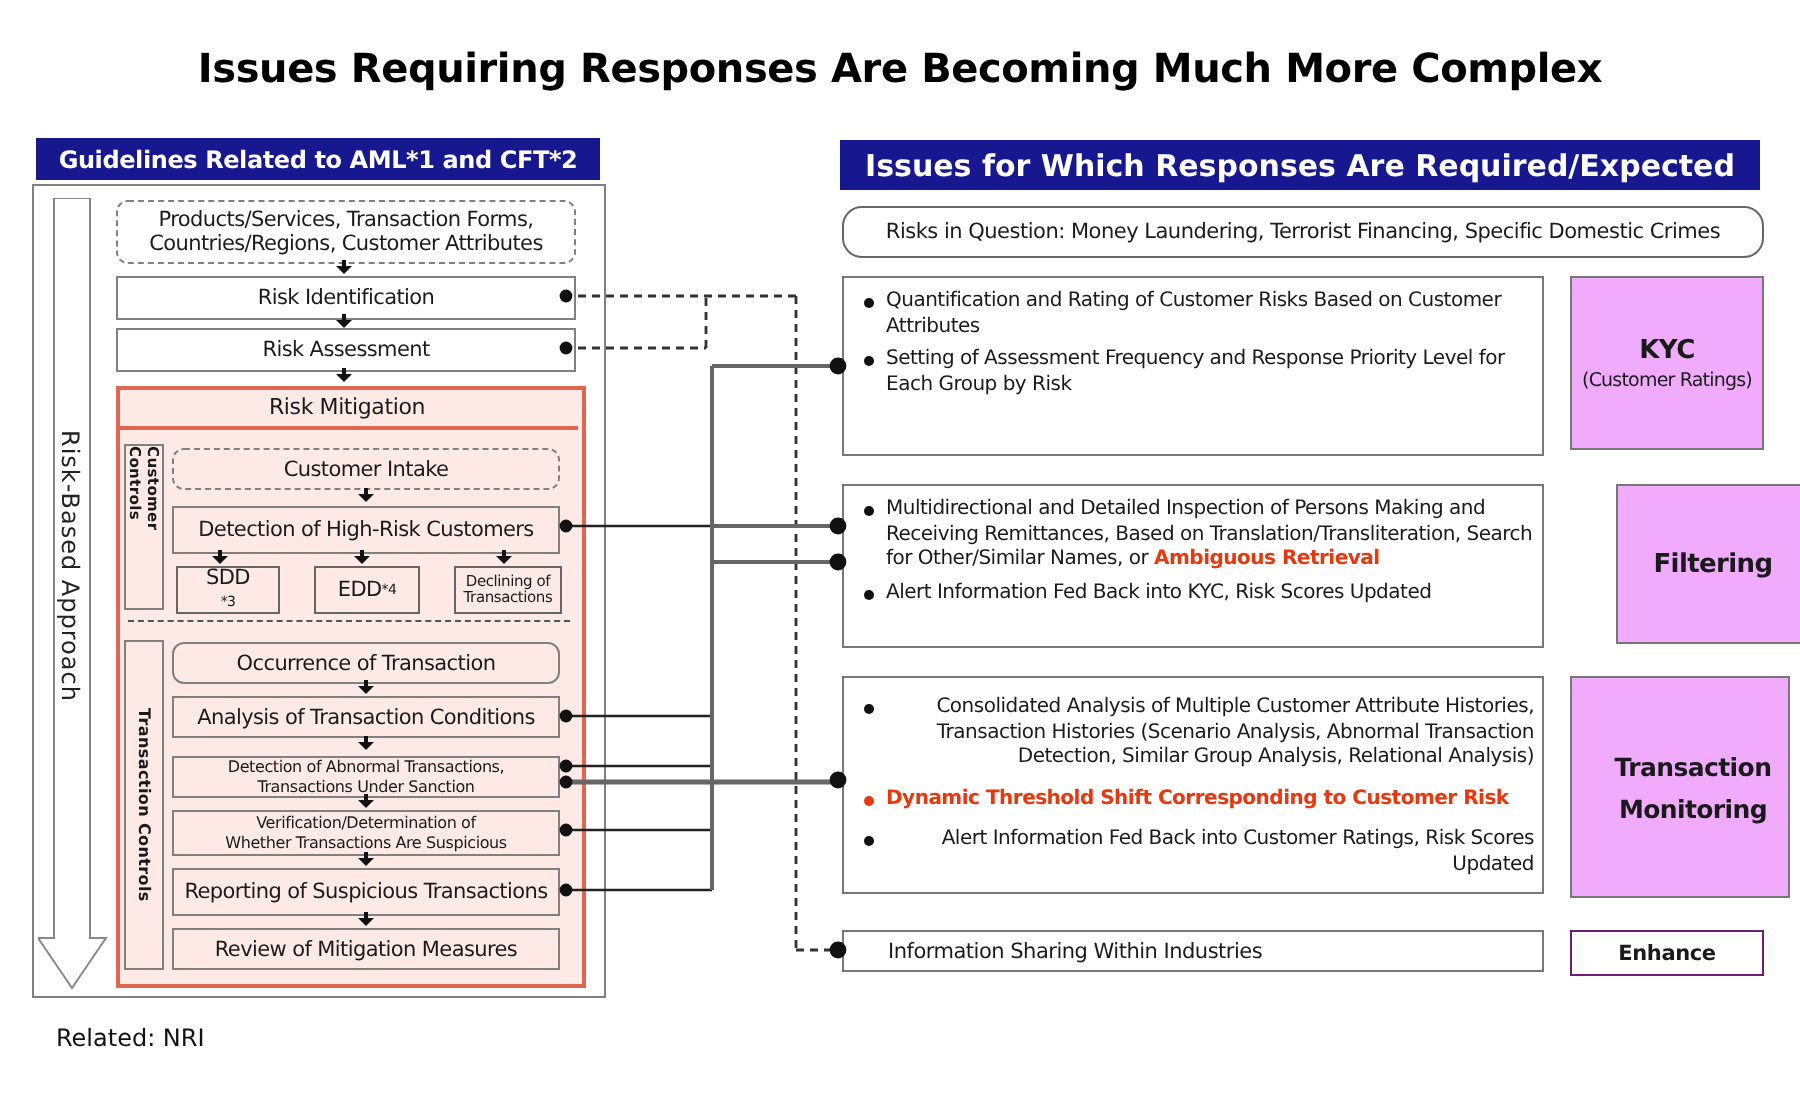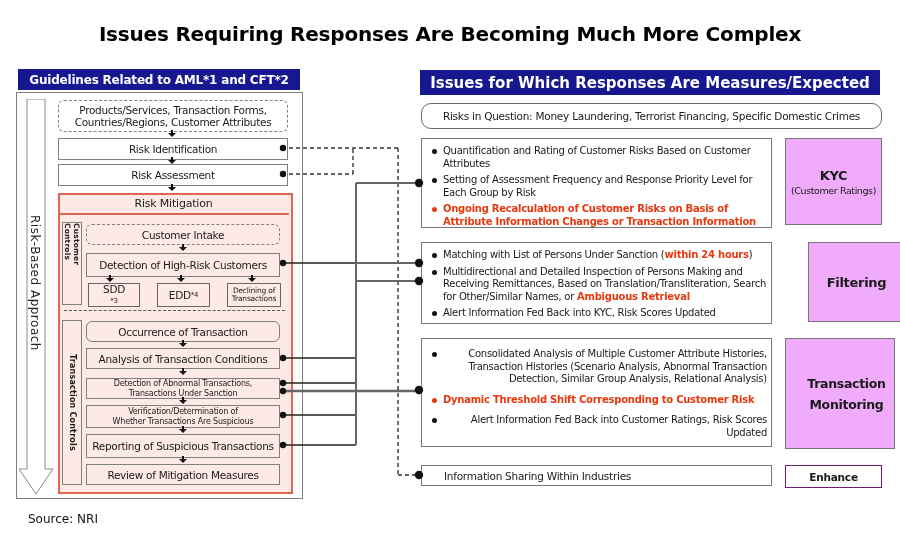--- a/index.html
+++ b/index.html
@@ -122,55 +122,47 @@
 <div class="farrow" style="left:179px;top:244px;"></div>
 <div class="farrow" style="left:106px;top:275px;"></div>
 <div class="farrow" style="left:177px;top:275px;"></div>
 <div class="farrow" style="left:248px;top:275px;"></div>
 <div class="farrow" style="left:179px;top:340px;"></div>
 <div class="farrow" style="left:179px;top:368px;"></div>
 <div class="farrow" style="left:179px;top:397px;"></div>
 <div class="farrow" style="left:179px;top:426px;"></div>
 <div class="farrow" style="left:179px;top:456px;"></div>
 
-<div class="abs hbar right">Issues for Which Responses Are Measures/Expected</div>
+<div class="abs hbar right">Issues for Which Responses Are Required/Expected</div>
 <div class="abs risksbox">Risks in Question: Money Laundering, Terrorist Financing, Specific Domestic Crimes</div>
 
 <div>
   <div class="bbox" style="left:421px;top:138px;width:351px;height:90px;">
     <div>
         <div class="brow">
           <span class="bdot"></span>
           <span class="btxt"><span>Quantification and Rating of Customer Risks Based on Customer Attributes</span></span>
         </div>
         <div class="brow">
           <span class="bdot"></span>
           <span class="btxt"><span>Setting of Assessment Frequency and Response Priority Level for Each Group by Risk</span></span>
         </div>
-        <div class="brow">
-          <span class="bdot red"></span>
-          <span class="btxt"><span class="em">Ongoing Recalculation of Customer Risks on Basis of Attribute Information Changes or Transaction Information</span></span>
-        </div>
       </div>
   </div>
   <div class="lbox" style="left:785px;top:138px;width:95px;height:85px;">
     <div class="lbl">KYC</div>
     <div class="slbl">(Customer Ratings)</div>
   </div>
 </div>
 
 <div>
   <div class="bbox" style="left:421px;top:242px;width:351px;height:82px;">
     <div>
         <div class="brow">
           <span class="bdot"></span>
-          <span class="btxt"><span>Matching with List of Persons Under Sanction (</span><span class="em">within 24 hours</span><span>)</span></span>
-        </div>
-        <div class="brow">
-          <span class="bdot"></span>
           <span class="btxt"><span>Multidirectional and Detailed Inspection of Persons Making and Receiving Remittances, Based on Translation/Transliteration, Search for Other/Similar Names, or </span><span class="em">Ambiguous Retrieval</span></span>
         </div>
         <div class="brow">
           <span class="bdot"></span>
           <span class="btxt"><span>Alert Information Fed Back into KYC, Risk Scores Updated</span></span>
         </div>
       </div>
   </div>
   <div class="lbox" style="left:808px;top:242px;width:95px;height:78px;">
     <div class="lbl">Filtering</div>
@@ -197,21 +189,21 @@
   </div>
   <div class="lbox" style="left:785px;top:338px;width:95px;height:109px;padding-left:13px;">
     <div class="lbl" style="font-size:12.5px;line-height:21px;">Transaction Monitoring</div>
 
   </div>
 </div>
 
 <div class="abs infobox">Information Sharing Within Industries</div>
 <div class="abs enhance">Enhance</div>
 
-<div class="abs source">Source: NRI</div>
+<div class="abs source">Related: NRI</div>
 
 <svg class="overlay" width="900" height="549">
 
   <path d="M282 148 H398 M282 174 H353 M353 174 V148 M398 148 V475 M398 475 H416" fill="none" stroke="#333" stroke-width="1.4" stroke-dasharray="4 3"></path>
 
   <path d="M282 263 H356 M282 358 H356 M282 383 H356 M282 415 H356 M282 445 H356" fill="none" stroke="#222" stroke-width="1.3"></path>
 
   <path d="M356 183 H416 M356 183 V445 M356 263 H416 M356 281 H416" fill="none" stroke="#666" stroke-width="2"></path>
 
   <path d="M282 391 H416" fill="none" stroke="#666" stroke-width="2.4"></path>

